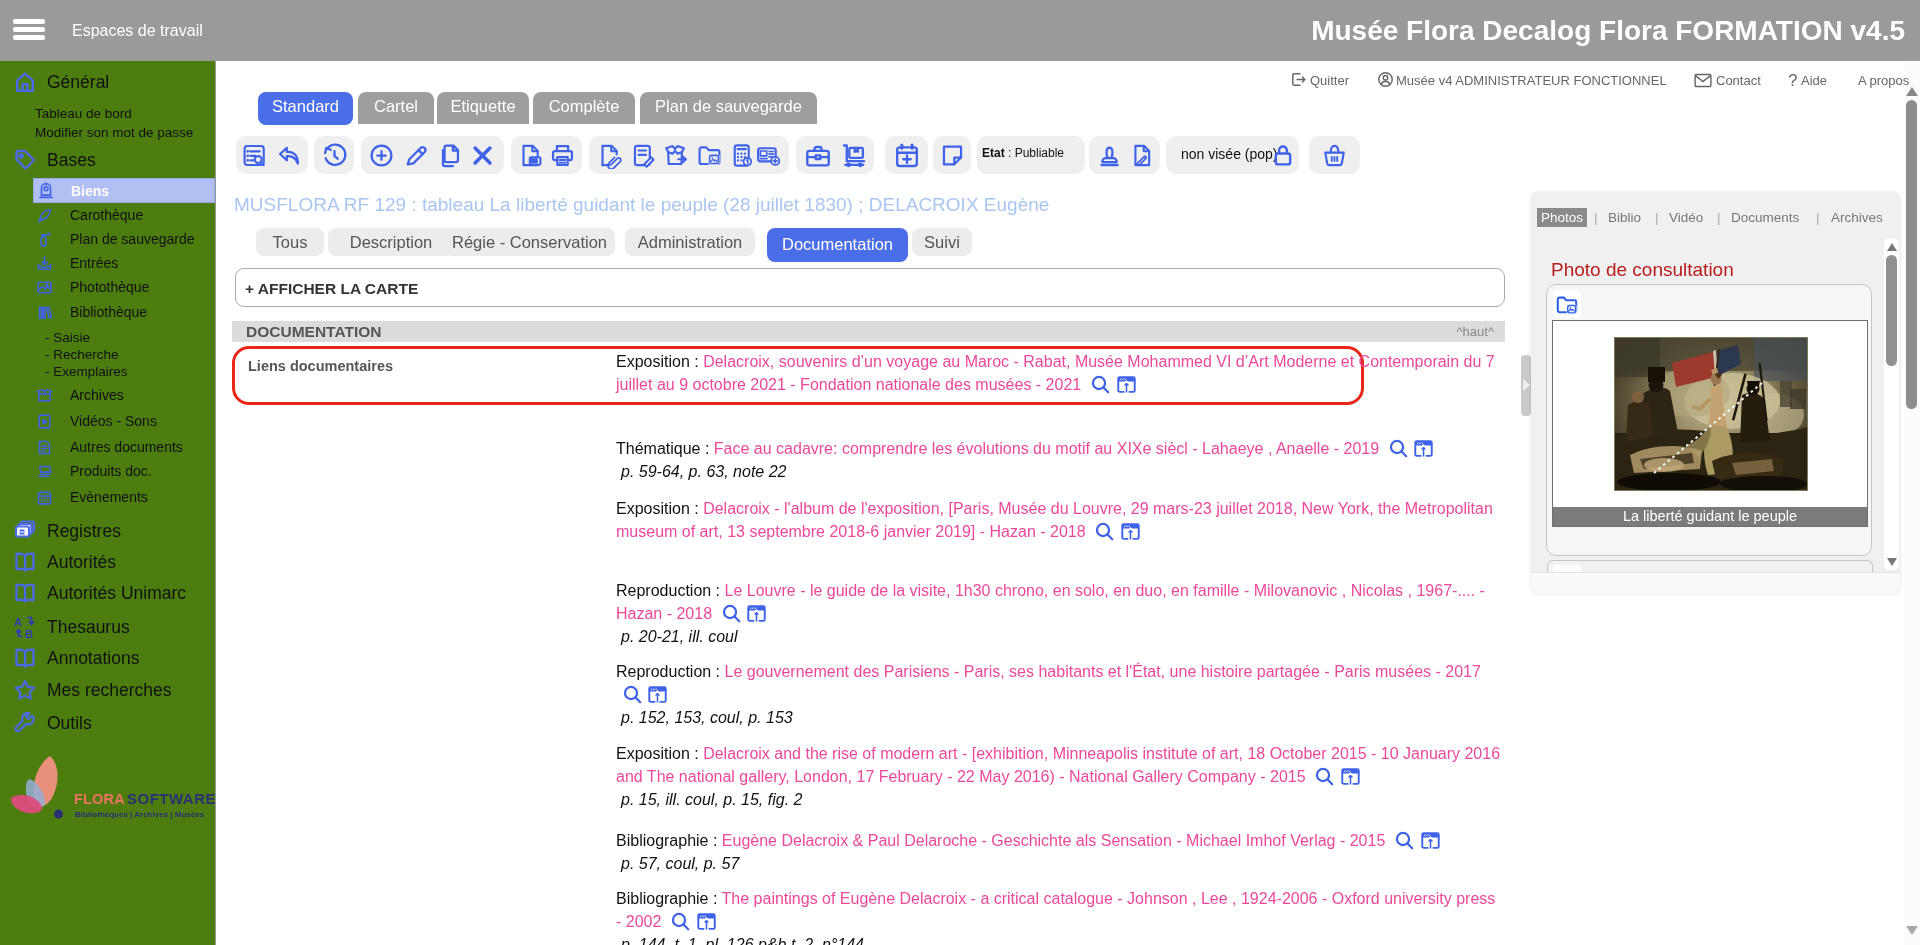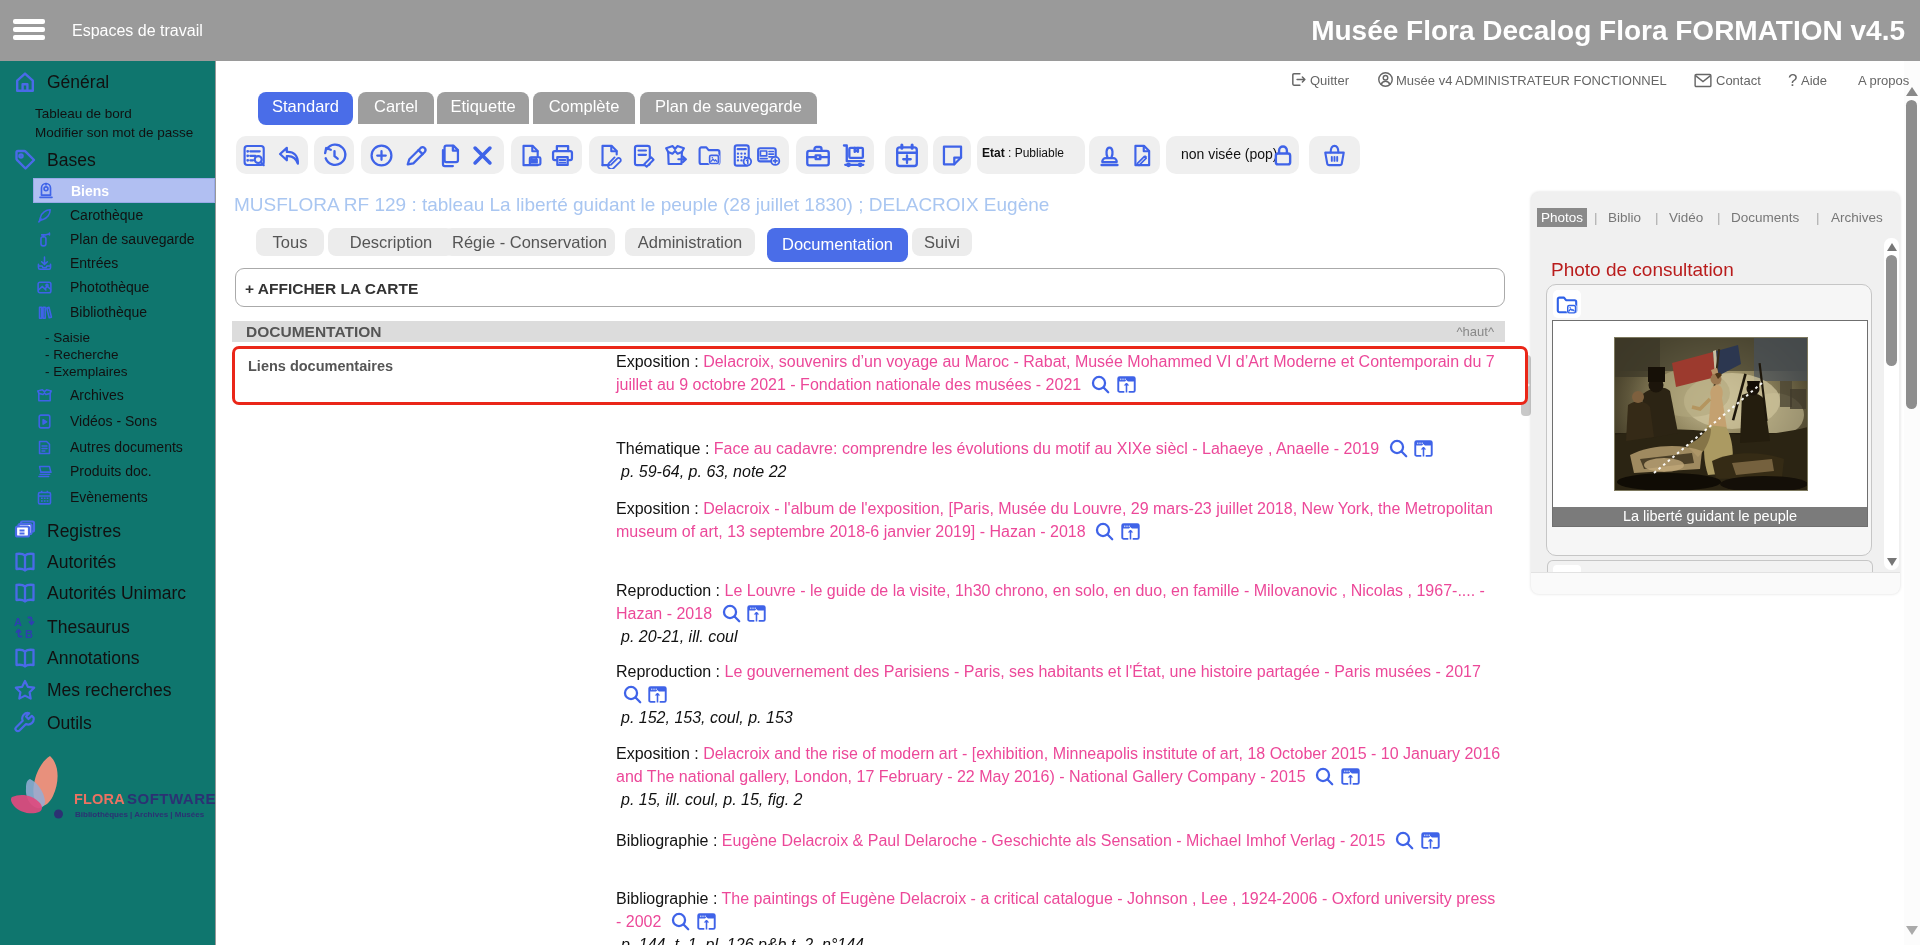--- a/index.html
+++ b/index.html
@@ -5,21 +5,21 @@
 <style>
 * { margin:0; padding:0; box-sizing:border-box; }
 html,body { width:1920px; height:945px; overflow:hidden; font-family:"Liberation Sans", sans-serif; background:#fff; }
 
 #header { position:absolute; left:0; top:0; width:1920px; height:61px; background:#9a9a9a; }
 #burger { position:absolute; left:13px; top:19px; width:32px; height:21px; }
 #burger div { height:4.5px; background:#fff; border-radius:2px; margin-bottom:3.5px; }
 #hdr-left { position:absolute; left:72px; top:22px; color:#fff; font-size:16px; }
 #hdr-title { position:absolute; right:15px; top:15px; color:#fff; font-size:28px; font-weight:bold; }
 
-#sidebar { position:absolute; left:0; top:61px; width:216px; height:884px; background:#0f766e; border-right:1px solid #999; }
+#sidebar { position:absolute; left:0; top:61px; width:216px; height:884px; background:#4d7c0f; border-right:1px solid #999; }
 .sb-top { position:absolute; left:0; width:216px; height:26px; }
 .sb-top .ic { position:absolute; left:13px; top:1px; width:24px; height:24px; }
 .sb-top .tx { position:absolute; left:47px; top:0; font-size:17.5px; color:#111; line-height:26px; white-space:nowrap; }
 .sb-link { position:absolute; left:35px; font-size:13.5px; color:#111; white-space:nowrap; }
 .sb-sub { position:absolute; left:0; width:215px; height:25px; }
 .sb-sub .ic { position:absolute; left:36px; top:4px; width:17px; height:17px; }
 .sb-sub .tx { position:absolute; left:70px; top:0; font-size:14px; color:#111; line-height:25px; white-space:nowrap; }
 #biens-row { position:absolute; left:33px; top:117px; width:182px; height:25px; background:#b1bff2; border:1px solid #98a9e8; }
 #biens-row .tx { position:absolute; left:37px; top:0; line-height:24px; font-size:14px; color:#fff; font-weight:bold; }
 #biens-row .ic { position:absolute; left:3px; top:3px; width:18px; height:18px; }
@@ -44,21 +44,21 @@
 .tab2 { position:absolute; top:228px; height:28px; background:#ececec; color:#555; font-size:16.5px; text-align:center; border-radius:8px; line-height:28px; white-space:nowrap; }
 #tab-doc { background:#4a6de8; color:#fff; height:34px; line-height:32px; }
 
 #carte { position:absolute; left:235px; top:268px; width:1270px; height:39px; border:1px solid #aaa; border-radius:9px; }
 #carte span { position:absolute; left:9px; top:11px; font-size:15.5px; font-weight:bold; color:#333; }
 
 #docbar { position:absolute; left:232px; top:321px; width:1273px; height:21px; background:#dcdcdc; }
 #docbar .t1 { position:absolute; left:14px; top:2px; font-size:15.5px; font-weight:bold; color:#555; }
 #docbar .t2 { position:absolute; right:11px; top:3px; font-size:13px; color:#888; }
 
-#redrow { position:absolute; left:232px; top:346px; width:1296px; height:59px; border:3px solid #ea2618; border-radius:7px; background:#fff;text-decoration:underline; }
+#redrow { position:absolute; left:232px; top:346px; width:1132px; height:59px; border:3px solid #ea2618; border-radius:17px; background:#fff;text-decoration:underline; }
 #redrow .lbl { position:absolute; left:13px; top:9px; font-size:14.5px; font-weight:bold; color:#555; }
 
 .entry { position:absolute; left:616px; font-size:16px; line-height:23px; color:#111; white-space:nowrap; }
 .entry a { color:#ec4899; text-decoration:none; }
 .note { font-style:italic; font-size:16px; color:#111; margin-left:5px; }
 .entry svg.inl { vertical-align:-5px; }
 
 #rpanel { position:absolute; left:1531px; top:192px; width:369px; height:402px; background:#f0f0f0; border-radius:8px; box-shadow:0 0 3px rgba(0,0,0,0.15); }
 #rtabs { position:absolute; left:0; top:0; width:369px; height:40px; font-size:13.5px; color:#777; }
 #rtabs .act { background:#8a8a8a; color:#fff; padding:2px 4px; }
@@ -536,21 +536,21 @@
     </svg> <svg class="inl" width="21" height="21" viewBox="0 0 24 24">
       <use href="#extw"></use>
     </svg>
 <div class="note">p. 15, ill. coul, p. 15, fig. 2</div></div>
 
 <div class="entry" style="top:829px;">Bibliographie : <a>Eugène Delacroix &amp; Paul Delaroche - Geschichte als Sensation - Michael Imhof Verlag - 2015</a>&nbsp; <svg class="inl" width="21" height="21" viewBox="0 0 24 24">
       <use href="#loupe"></use>
     </svg> <svg class="inl" width="21" height="21" viewBox="0 0 24 24">
       <use href="#extw"></use>
     </svg>
-</div>
+<div class="note">p. 57, coul, p. 57</div></div>
 
 <div class="entry" style="top:887px;">Bibliographie : <a>The paintings of Eugène Delacroix - a critical catalogue - Johnson , Lee , 1924-2006 - Oxford university press<br>- 2002</a>&nbsp; <svg class="inl" width="21" height="21" viewBox="0 0 24 24">
       <use href="#loupe"></use>
     </svg> <svg class="inl" width="21" height="21" viewBox="0 0 24 24">
       <use href="#extw"></use>
     </svg>
 <div class="note">p. 144, t. 1, pl. 126 p&amp;b t. 2, n°144</div></div>
 
 <div id="rpanel">
   <div id="rtabs">

